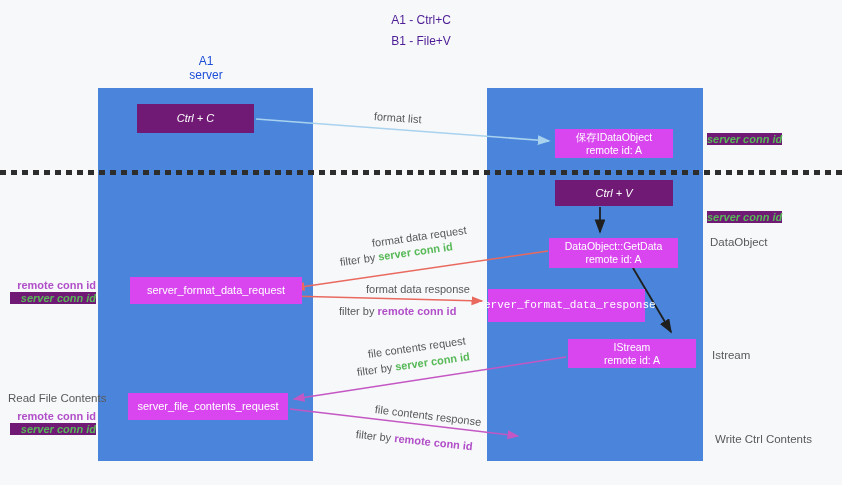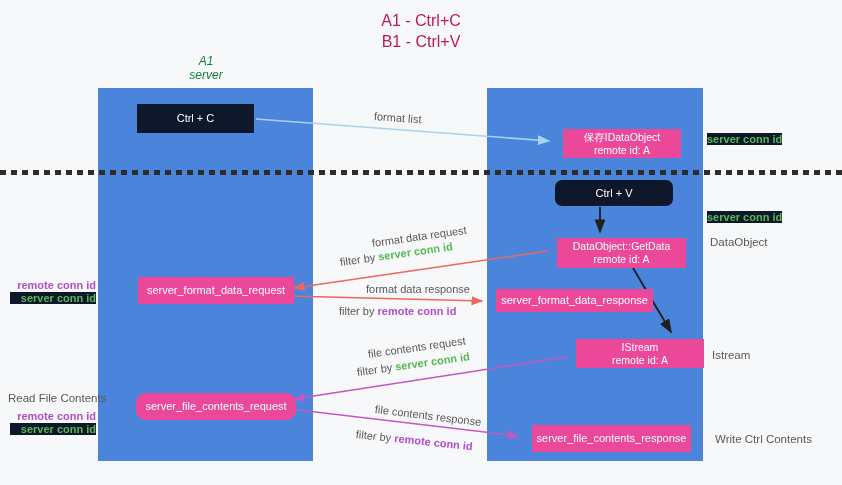--- a/index.html
+++ b/index.html
@@ -1,38 +1,38 @@
 <!DOCTYPE html>
 <html><head>
 <meta charset="utf-8">
 <style>
   html,body{margin:0;padding:0;}
   body{font-family:"Liberation Sans","DejaVu Sans",sans-serif;background:#fff;}
   .canvas{position:relative;width:842px;height:485px;background:#f7f8fa;overflow:hidden;}
 
   .title{position:absolute;top:10px;left:0;right:0;text-align:center;
-         font-size:16px;line-height:21px;color:#be185d;}
+         font-size:12px;line-height:21px;color:#4c1d95;}
 
   .col-header{position:absolute;top:54px;width:140px;text-align:center;
-              font-size:12px;line-height:14px;color:#15803d;font-style:italic;}
+              font-size:12px;line-height:14px;color:#1d4ed8;}
   .col-header.a{left:136px;}
   .col-header.b{left:527px;}
 
   .col{position:absolute;top:88px;height:373px;background:#4a85db;}
   .col.a{left:98px;width:215px;}
   .col.b{left:487px;width:216px;}
 
   .dotted{position:absolute;top:170px;left:0;width:842px;height:5px;
           background:repeating-linear-gradient(90deg,#2d2d2d 0 6px,transparent 6px 11px);}
 
   .box{position:absolute;display:flex;flex-direction:column;align-items:center;
        justify-content:center;color:#fff;font-size:11px;line-height:13px;
        text-align:center;white-space:nowrap;}
-  .green{background:#0f172a;}
-  .orange{background:#ec4899;margin-left:8px;}
+  .green{background:#701a75;font-style:italic;}
+  .orange{background:#d946ef;}
 
   .overlay{position:absolute;top:0;left:0;pointer-events:none;}
 
   .lbl{position:absolute;font-size:11px;color:#595959;white-space:nowrap;
        transform-origin:left center;}
   .rot-up{transform:rotate(-8deg);}
   .rot-dn7{transform:rotate(7deg);}
   .rot-dn6{transform:rotate(6deg);}
   .rot-dn4{transform:rotate(4deg);}
   .kw-green{color:#57b957;font-weight:bold;}
@@ -44,21 +44,21 @@
   .note.purple{color:#b14fc8;font-weight:bold;}
   .left-note{text-align:right;width:86px;}
 </style>
 </head>
 <body>
 
 <div class="canvas">
 
   <div class="title">
     <div>A1 - Ctrl+C</div>
-    <div>B1 - Ctrl+V</div>
+    <div>B1 - File+V</div>
   </div>
 
   <div class="col-header a">
     <div>A1</div>
     <div>server</div>
   </div>
 
   <div class="col a"></div>
   <div class="col b"></div>
 
@@ -90,49 +90,46 @@
 
   <div class="box green" style="left:137px;top:104px;width:117px;height:29px;">
     <div>Ctrl + C</div>
   </div>
 
   <div class="box orange" style="left:555px;top:129px;width:118px;height:29px;font-size:10.5px;">
     <div>保存IDataObject</div>
     <div>remote id: A</div>
   </div>
 
-  <div class="box green" style="left:555px;top:180px;width:118px;height:26px;border-radius:7px;">
+  <div class="box green" style="left:555px;top:180px;width:118px;height:26px;">
     <div>Ctrl + V</div>
   </div>
 
   <div class="box orange" style="left:549px;top:238px;width:129px;height:30px;font-size:10.5px;">
     <div>DataObject::GetData</div>
     <div>remote id: A</div>
   </div>
 
-  <div class="box orange" style="left:130px;top:277px;width:156px;height:27px;">
+  <div class="box orange" style="left:130px;top:277px;width:172px;height:27px;">
     <div>server_format_data_request</div>
   </div>
 
-  <div class="box orange" style="left:488px;top:289px;width:157px;height:23px;">
+  <div class="box orange" style="left:488px;top:289px;width:157px;height:33px;font-family:Liberation Mono, monospace;">
     <div>server_format_data_response</div>
   </div>
 
   <div class="box orange" style="left:568px;top:339px;width:128px;height:29px;font-size:10.5px;">
     <div>IStream</div>
     <div>remote id: A</div>
   </div>
 
-  <div class="box orange" style="left:128px;top:393px;width:160px;height:27px;border-radius:10px;">
+  <div class="box orange" style="left:128px;top:393px;width:160px;height:27px;">
     <div>server_file_contents_request</div>
   </div>
 
-  <div class="box orange" style="left:524px;top:425px;width:159px;height:27px;">
-    <div>server_file_contents_response</div>
-  </div>
 
   <div class="lbl rot-dn4" style="left:374px;top:110px;">format list</div>
 
   <div class="lbl rot-up" style="left:372px;top:237px;">format data request</div>
   <div class="lbl rot-up" style="left:340px;top:256px;"><span>filter by </span><span class="kw-green">server conn id</span></div>
 
   <div class="lbl" style="left:366px;top:283px;">format data response</div>
   <div class="lbl" style="left:339px;top:305px;"><span>filter by </span><span class="kw-purple">remote conn id</span></div>
 
   <div class="lbl rot-up" style="left:368px;top:348px;">file contents request</div>

